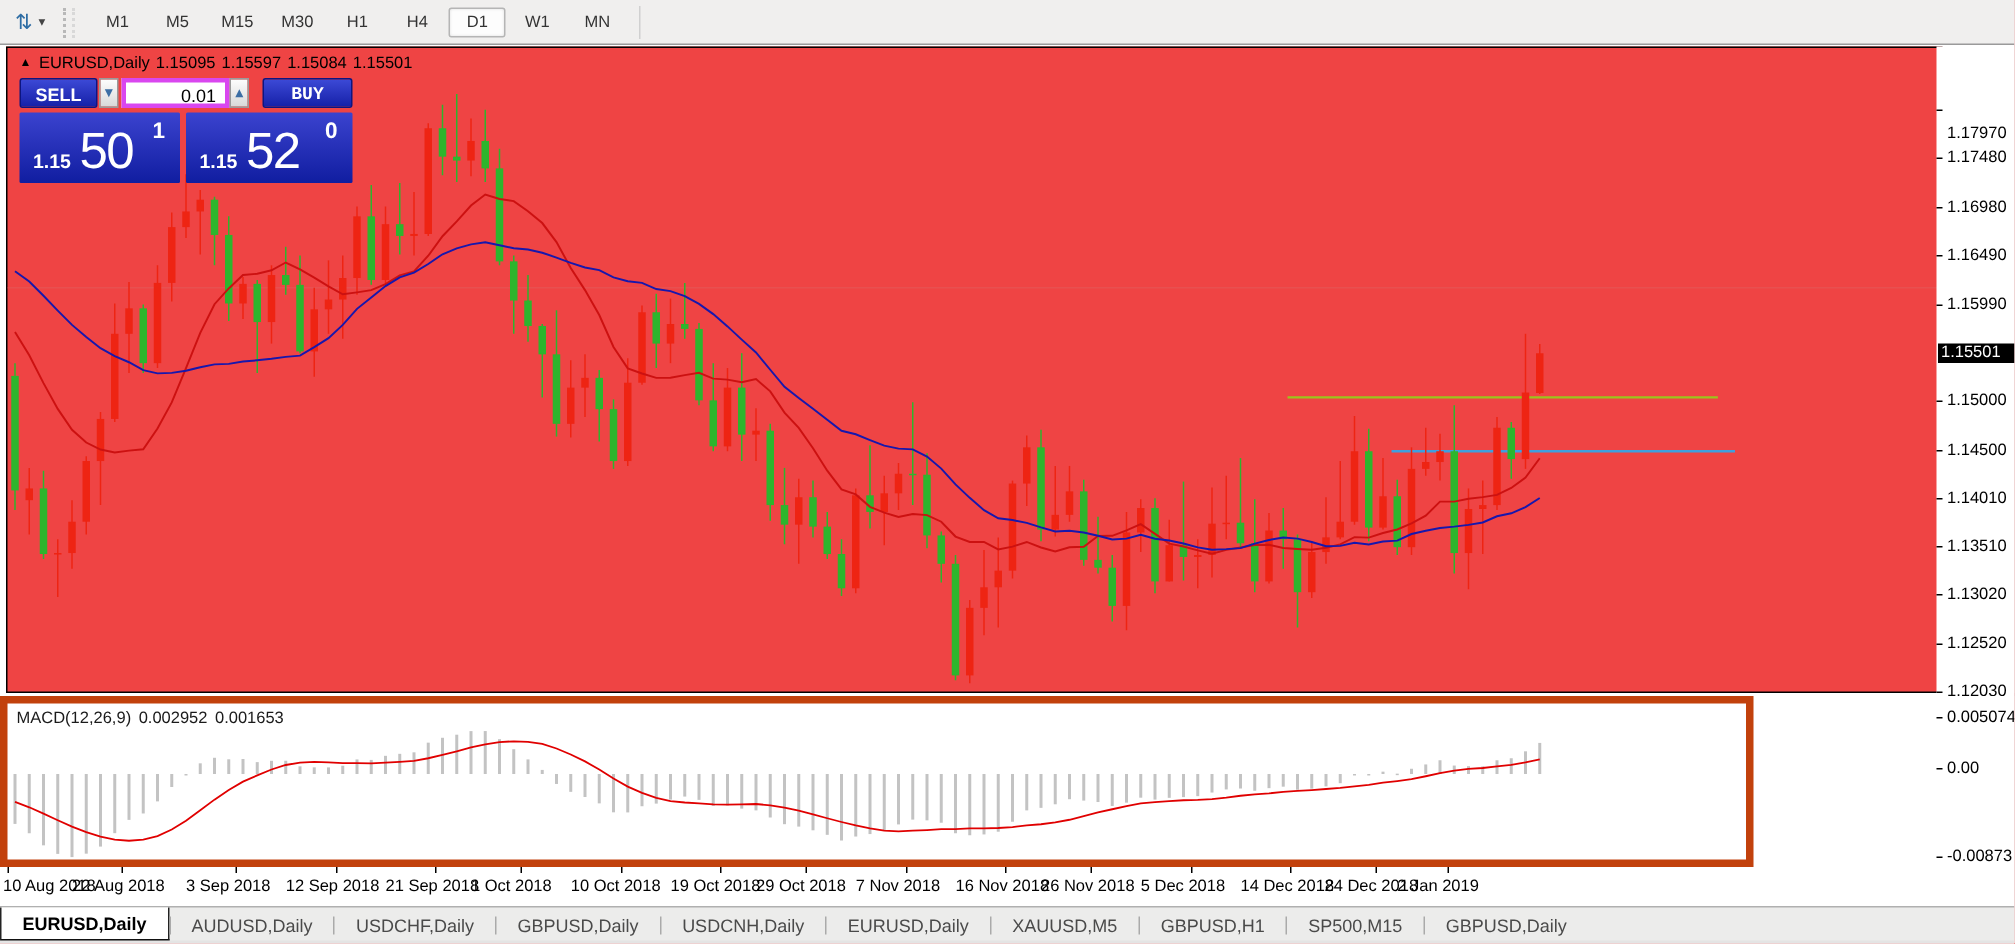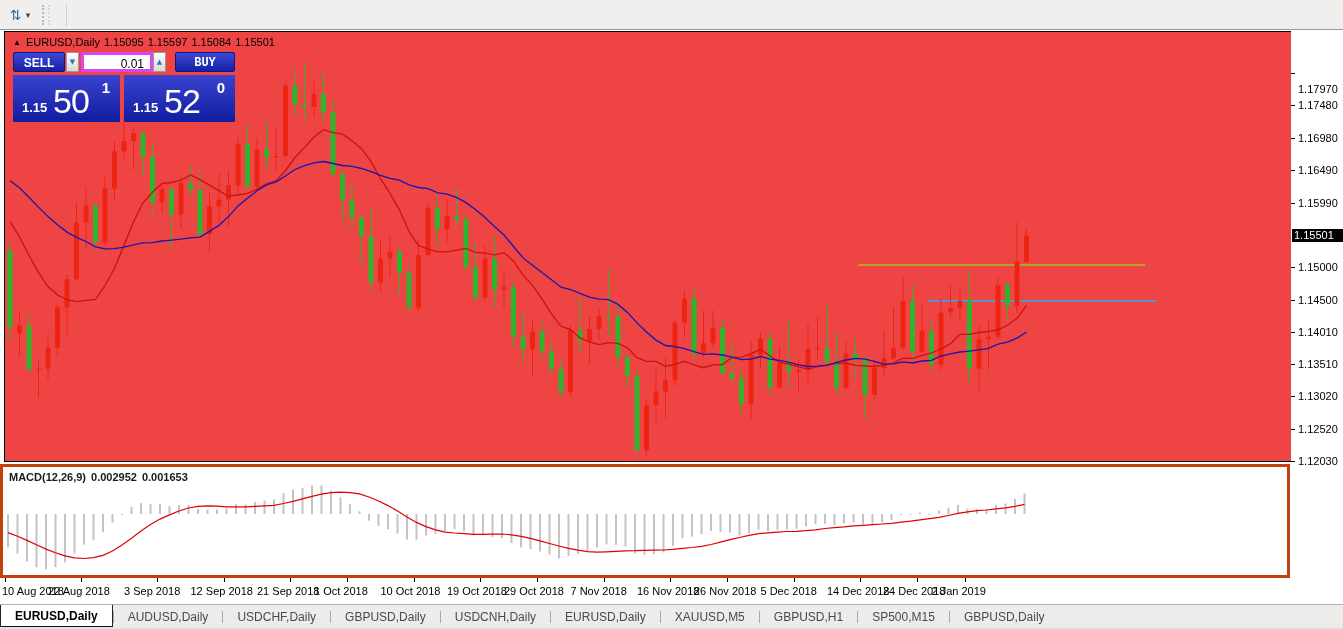--- a/index.html
+++ b/index.html
@@ -13,22 +13,22 @@
   .caret-glyph{font-family:"DejaVu Sans",sans-serif;font-size:9px;color:#444;margin-left:4px;}
   .drag-handle{width:4px;height:20px;margin:0 8px 0 12px;
                border-left:2px dotted #b8b8b8;border-right:2px dotted #d8d8d8;}
   .tf-btn{min-width:26px;padding:3px 5px;margin:0 1px;font-size:11px;color:#333;text-align:center;
           border:1px solid transparent;border-radius:2px;cursor:pointer;}
   .tf-btn.active{background:#fdfdfd;border:1px solid #b5b5b5;box-shadow:inset 0 0 2px #ddd;}
   .toolbar-sep{width:1px;height:22px;background:#d0d0d0;margin-left:8px;}
   
   .main-window{position:absolute;left:4px;top:31px;width:1291px;height:431px;background:#ef4444;
                border:1px solid #000;box-sizing:border-box;}
-  .macd-window{position:absolute;left:0;top:464px;width:1290px;height:114px;background:#fff;
-               border:3px solid #c2410c;box-sizing:border-box;font-weight:bold;}
+  .macd-window{position:absolute;left:0;top:464px;width:1169px;height:114px;background:#fff;
+               border:5px solid #c2410c;box-sizing:border-box;}
   .chart-title{position:absolute;left:8px;top:4px;font-size:11px;color:#000;z-index:5;}
   .chart-title .tri{font-size:8px;vertical-align:1px;margin-right:5px;}
   .chart-title span{margin-right:4px;}
   .macd-label{position:absolute;left:6px;top:4px;font-size:11px;color:#1a1a1a;z-index:5;}
   .macd-label span{margin-right:5px;}
   svg{position:absolute;left:0;top:0;}
   
   .trade-widget{position:absolute;left:8px;top:20px;width:222px;height:70px;z-index:6;}
   .tw-btn{position:absolute;top:0;height:20px;color:#fff;font-size:12px;font-weight:bold;
           text-align:center;line-height:20px;border-radius:2px;cursor:pointer;
@@ -70,20 +70,31 @@
 </head>
 <body>
 <div id="app">
 
 <div class="toolbar">
   <div class="tool-icon-group">
     <span class="arrange-glyph">⇅</span>
     <span class="caret-glyph">▾</span>
   </div>
   <div class="drag-handle"></div>
+  <div id="tf-container" style="display:flex;">
+        <div class="tf-btn">M1</div>
+        <div class="tf-btn">M5</div>
+        <div class="tf-btn">M15</div>
+        <div class="tf-btn">M30</div>
+        <div class="tf-btn">H1</div>
+        <div class="tf-btn">H4</div>
+        <div class="tf-btn active">D1</div>
+        <div class="tf-btn">W1</div>
+        <div class="tf-btn">MN</div>
+      </div>
   <div class="toolbar-sep"></div>
 </div>
 
 <div class="main-window">
   <svg id="price-svg" width="1289" height="429">
         <line x1="0" x2="1289" y1="159.86342943854342" y2="159.86342943854342" stroke="#e85050" stroke-width="1"></line>
         <line x1="853.35" x2="1140.25" y1="232.94385432473396" y2="232.94385432473396" stroke="#9bc41c" stroke-width="1.6"></line>
         <line x1="922.6999999999999" x2="1151.65" y1="268.83156297420334" y2="268.83156297420334" stroke="#3f9fdf" stroke-width="1.6"></line>
         <line x1="5" x2="5" y1="210.10622154780023" y2="307.9817905918059" stroke="#2db52d" stroke-width="1"></line>
         <rect x="2.5" y="218.58877086494653" width="5" height="76.3429438543252" fill="#2db52d"></rect>
@@ -464,20 +475,28 @@
         <rect x="1001.5" y="36.492241896415145" width="2" height="10.507758103584855" fill="#c3c3c3"></rect>
         <rect x="1011" y="31.878332154886632" width="2" height="15.121667845113368" fill="#c3c3c3"></rect>
         <rect x="1020.5" y="26.27438014295371" width="2" height="20.72561985704629" fill="#c3c3c3"></rect>
         <polyline points="5.0,65.6 14.5,69.2 24.0,73.4 33.5,77.8 43.0,82.1 52.5,85.7 62.0,88.8 71.5,90.8 81.0,91.5 90.5,90.7 100.0,88.4 109.5,84.0 119.0,78.1 128.5,71.2 138.0,64.1 147.5,57.6 157.0,52.1 166.5,47.9 176.0,44.0 185.5,41.0 195.0,39.4 204.5,38.9 214.0,39.2 223.5,39.8 233.0,39.8 242.5,39.9 252.0,39.4 261.5,38.9 271.0,38.3 280.5,36.5 290.0,34.3 299.5,31.9 309.0,29.3 318.5,27.2 328.0,25.7 337.5,25.2 347.0,25.6 356.5,26.9 366.0,30.0 375.5,34.0 385.0,38.6 394.5,44.0 404.0,50.0 413.5,55.4 423.0,59.6 432.5,62.9 442.0,65.1 451.5,66.0 461.0,66.6 470.5,67.3 480.0,67.4 489.5,67.2 499.0,67.0 508.5,67.9 518.0,69.4 527.5,71.4 537.0,73.9 546.5,76.5 556.0,79.0 565.5,81.3 575.0,83.2 584.5,84.7 594.0,85.2 603.5,84.8 613.0,84.4 622.5,83.8 632.0,83.7 641.5,83.3 651.0,83.2 660.5,83.0 670.0,82.4 679.5,81.3 689.0,80.5 698.5,79.3 708.0,77.5 717.5,75.1 727.0,72.6 736.5,70.5 746.0,68.4 755.5,66.6 765.0,65.8 774.5,65.1 784.0,64.5 793.5,64.3 803.0,63.7 812.5,62.8 822.0,61.5 831.5,60.6 841.0,59.9 850.5,58.9 860.0,58.3 869.5,57.7 879.0,57.0 888.5,56.3 898.0,55.2 907.5,54.2 917.0,52.8 926.5,51.7 936.0,50.4 945.5,48.5 955.0,46.4 964.5,44.8 974.0,43.6 983.5,43.0 993.0,41.9 1002.5,40.9 1012.0,39.3 1021.5,37.3" fill="none" stroke="#e00000" stroke-width="1.2"></polyline>
       </svg>
   <div class="macd-label">
     <span>MACD(12,26,9)</span><span>0.002952</span><span>0.001653</span>
   </div>
 </div>
 
+<div class="macd-axis" id="macd-axis">
+      <div class="axis-dash" style="top: 13.7162px;"></div>
+      <div class="axis-label" style="top: 7.71622px;">0.005074</div>
+      <div class="axis-dash" style="top: 48px;"></div>
+      <div class="axis-label" style="top: 42px;">0.00</div>
+      <div class="axis-dash" style="top: 106.986px;"></div>
+      <div class="axis-label" style="top: 100.986px;">-0.00873</div>
+    </div>
 
 <div class="time-axis" id="time-axis">
       <div class="date-tick" style="left: 5px;"></div>
       <div class="date-label" style="left: 2px;">10 Aug 2018</div>
       <div class="date-tick" style="left: 81px;"></div>
       <div class="date-label" style="left: 48px;">22 Aug 2018</div>
       <div class="date-tick" style="left: 157px;"></div>
       <div class="date-label" style="left: 124px;">3 Sep 2018</div>
       <div class="date-tick" style="left: 223.5px;"></div>
       <div class="date-label" style="left: 190.5px;">12 Sep 2018</div>

